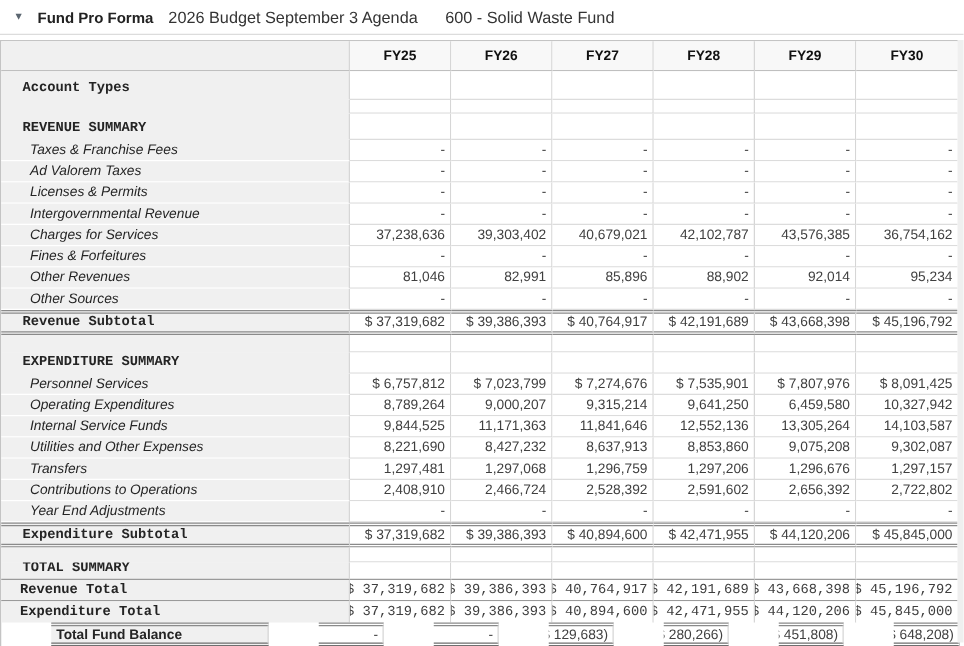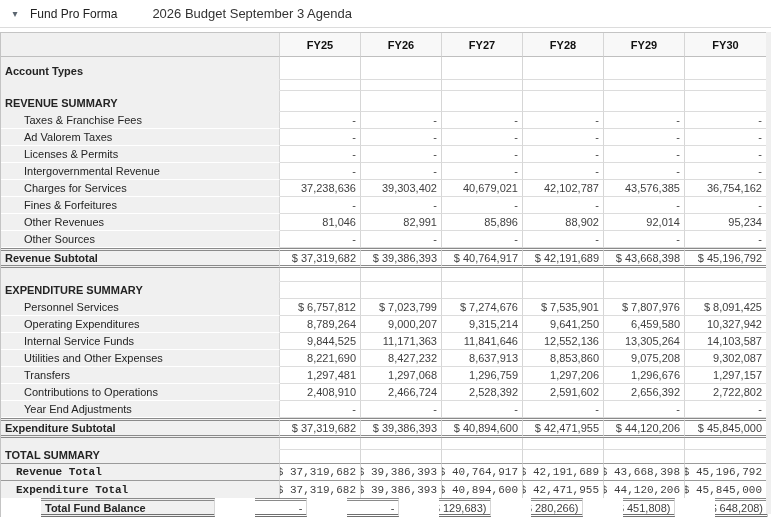--- a/index.html
+++ b/index.html
@@ -1,21 +1,21 @@
 <!DOCTYPE html>
 <html><head>
 <meta charset="utf-8">
 <style>
   html,body{margin:0;padding:0;background:#ffffff;}
   body{width:771px;height:517px;overflow:hidden;font-family:"Liberation Sans","DejaVu Sans",sans-serif;position:relative;}
 
   
   .title-bar{display:flex;align-items:center;height:27px;border-bottom:1px solid #dcdcdc;background:#ffffff;}
   .collapse{width:30px;text-align:center;font-size:10px;color:#5b6670;cursor:pointer;}
-  .t-main{font-size:12px;font-weight:normal;color:#222;margin-right:35px;}
+  .t-main{font-size:12px;font-weight:bold;color:#222;margin-right:12px;}
   .t-sub{font-size:13px;color:#333;margin-right:22px;}
 
   
   .grid{margin-top:4px;width:766px;border:1px solid #c4c4c4;border-bottom:none;}
   .row{display:flex;text-align:center;}
   .cell{box-sizing:border-box;border-right:1px solid #d6d6d6;border-bottom:1px solid #dcdcdc;
         font-size:11px;color:#3f3f3f;display:flex;align-items:center;background:#ffffff;overflow:hidden;white-space:nowrap;}
   .cell:last-child{border-right:none;}
   .cell.label{width:279px;background:#f0f0f0;border-bottom-color:#f0f0f0;color:#242424;}
   .cell.num{width:81px;justify-content:flex-end;padding-right:4px;}
@@ -35,45 +35,46 @@
   .subtotal .cell{height:20px;}
   .spacer .cell{height:14px;}
   .spacer2 .cell{height:12px;}
   .total .cell{height:17px;}
   .balance .cell{height:19px;margin-left:40px;}
 
   .tall .cell.label,.section-rev .cell.label,.section-exp .cell.label,.section-total .cell.label{
       align-items:flex-end;padding-bottom:2px;}
 
   .bold{font-weight:bold;color:#161616;}
-  .ind-section{padding-left:4px;}
+  .ind-section{padding-left:17px;font-family:Liberation Mono, monospace;}
   .ind-detail{padding-left:23px;}
   .ind-total{padding-left:15px;}
   .ind-balance{padding-left:4px;}
 
   
-  .detail .cell.label{border-bottom-color:#ffffff;}
+  .detail .cell.label{border-bottom-color:#ffffff;font-style:italic;}
 
   
   .subtotal .cell{border-top:3px double #8a8a8a;border-bottom:3px double #8a8a8a;}
   .section-total .cell{border-bottom:1px solid #9a9a9a;}
   .total .cell{border-bottom:1px solid #9a9a9a;font-family:Liberation Mono, monospace;}
   .total-exp .cell{border-bottom:none;}
   .balance .cell{border-top:3px double #8a8a8a;border-bottom:3px double #6f6f6f;}
 
   
   .right-gutter{position:absolute;top:32px;right:0;width:5px;height:482px;background:#efefef;}
 </style>
 </head>
 <body>
 
 <div class="title-bar">
   <span class="collapse">▾</span>
   <span class="t-main">Fund Pro Forma</span>
   <span class="t-sub">2026 Budget September 3 Agenda</span>
+  <span class="t-sub">600 - Solid Waste Fund</span>
 </div>
 
 <div class="grid" id="grid">
     <div class="row hrow">
       <div class="cell label"></div>
       <div class="cell num">FY25</div>
       <div class="cell num">FY26</div>
       <div class="cell num">FY27</div>
       <div class="cell num">FY28</div>
       <div class="cell num">FY29</div>

